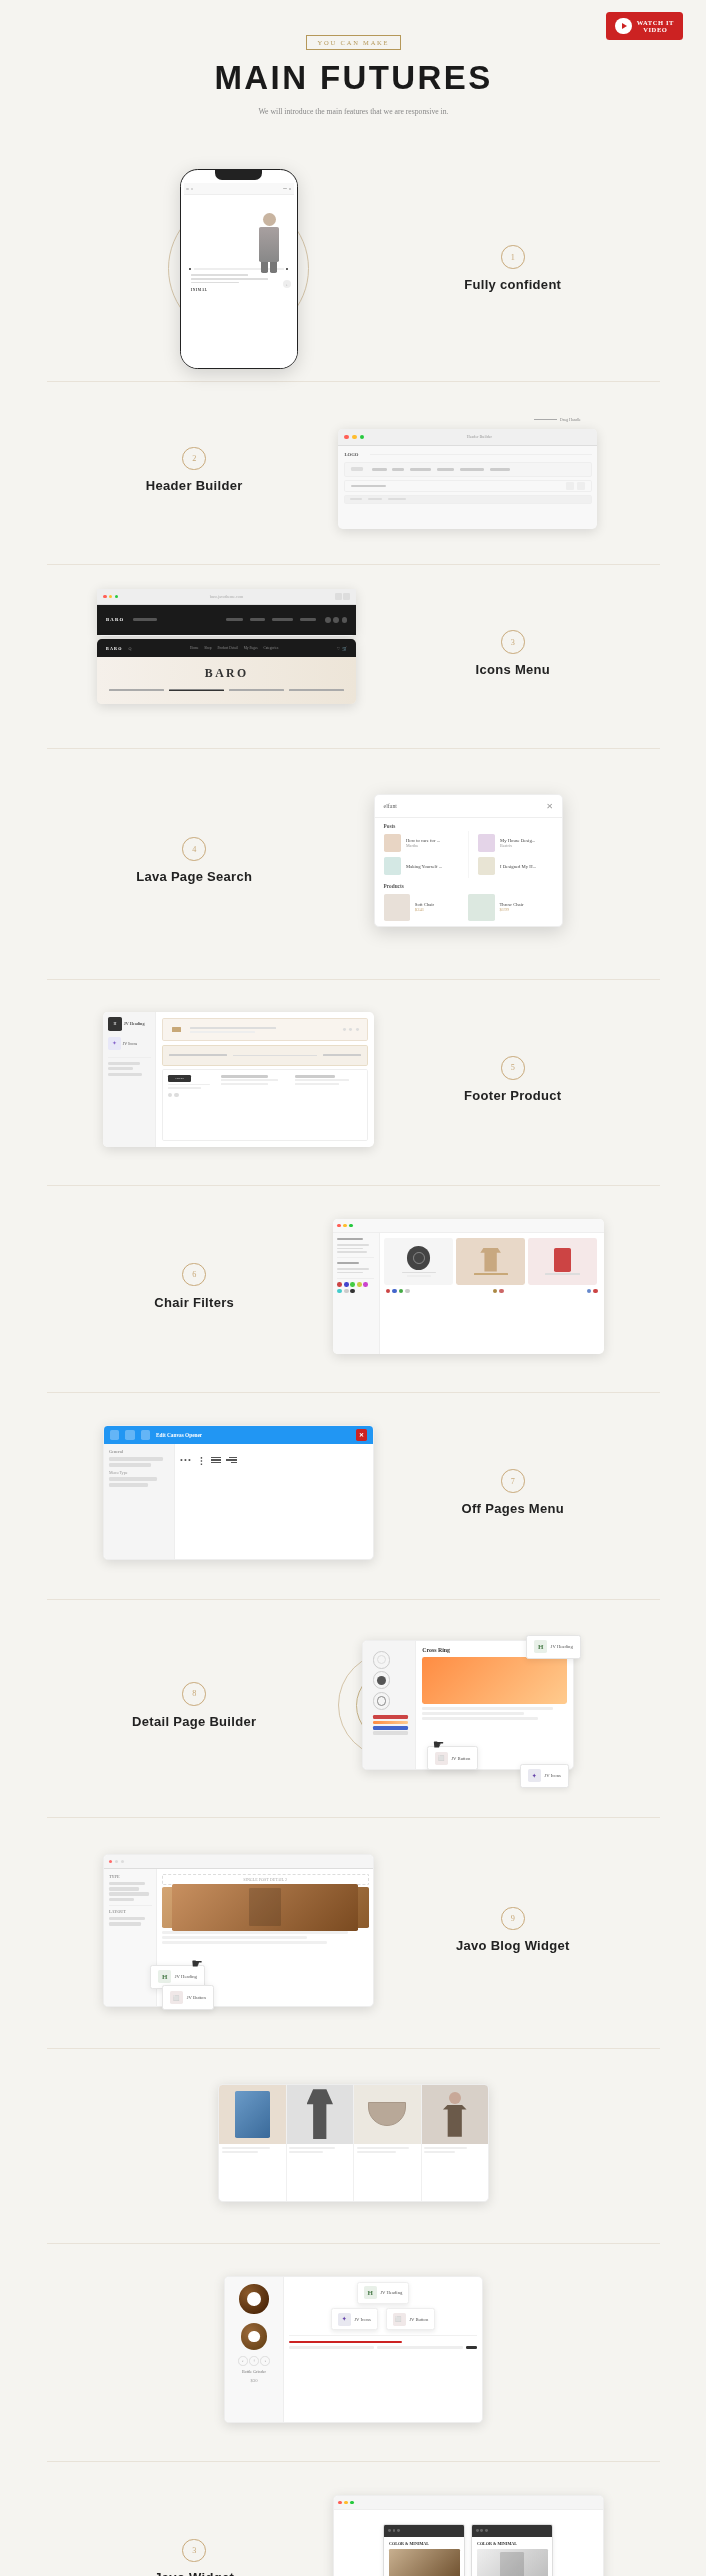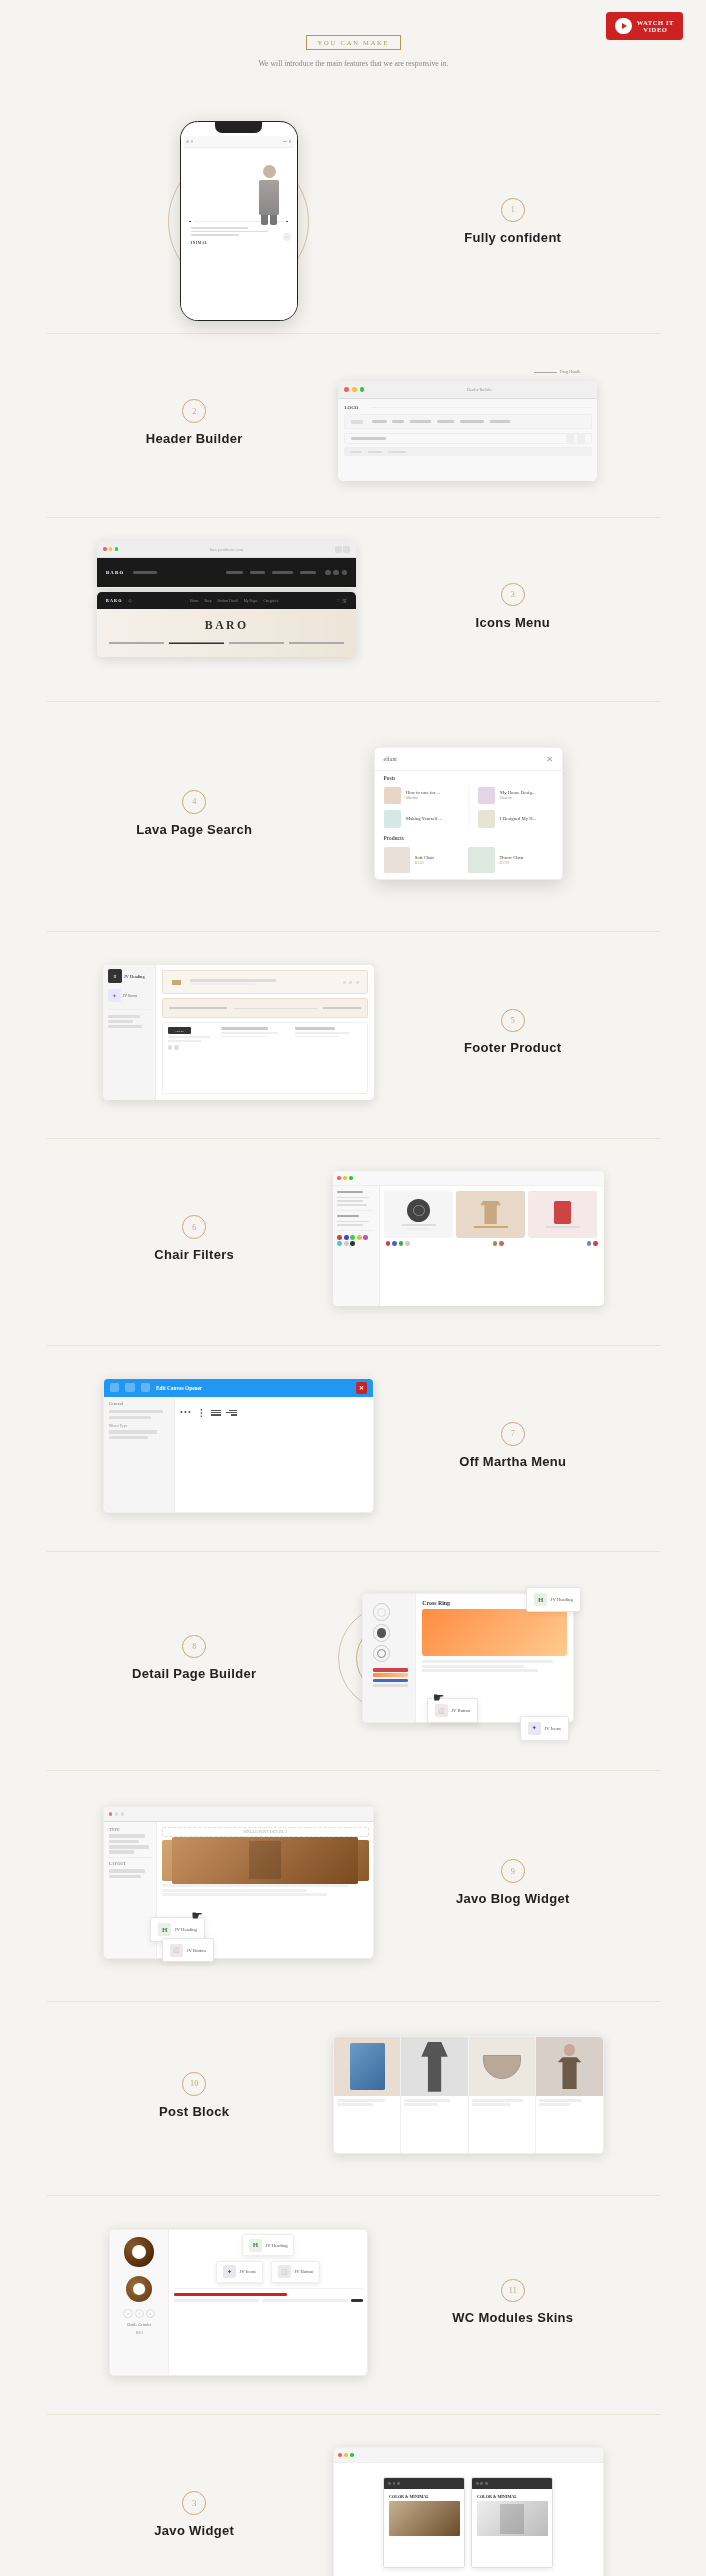--- a/index.html
+++ b/index.html
@@ -639,20 +639,21 @@
       <div class="play-icon">
         <div class="play-triangle"></div>
       </div>
       <div>
         <div>WATCH IT</div>
         <div>VIDEO</div>
       </div>
     </div>
 
     <div class="you-can-make-badge">YOU CAN MAKE</div>
+    <h1 class="main-title">MAIN FUTURES</h1>
     <p class="main-subtitle">We will introduce the main features that we are responsive in.</p>
   </div>
 
   <div class="feature-row">
     <div class="feature-image-side">
       <div style="position:relative; width:177px; height:165px; display:flex; align-items:center; justify-content:center;">
 
         <div style="position:absolute; width:141px; height:141px; border-radius:50%; border:0.6px solid #d4c4a8; top:11.8px; left:17.7px;"></div>
         <div class="phone-mock" style="z-index:2;">
           <div class="phone-notch"></div>
@@ -1102,21 +1103,21 @@
                   </div>
                 </div>
               </div>
             </div>
           </div>
         </div>
       </div>
     </div>
     <div class="feature-text-side">
       <div class="feature-number">7</div>
-      <div class="feature-title">Off Martha Menu</div>
+      <div class="feature-title">Off Pages Menu</div>
     </div>
   </div>
 
   <div class="section-divider"></div>
 
   <div class="feature-row reverse">
     <div class="feature-image-side">
       <div style="position:relative; width:295px; height:165px; display:flex; align-items:center; justify-content:center;">
 
         <div style="position:absolute;width:106px;height:106px;border-radius:50%;border:0.9px solid #d4c4a8;top:29.5px;left:17.7px;"></div>
@@ -1283,24 +1284,20 @@
               </div>
               <div class="pb-text">
                 <div class="pb-line" style="width:70%;"></div>
                 <div class="pb-line" style="width:50%;"></div>
               </div>
             </div>
           </div>
         </div>
       </div>
     </div>
-    <div class="feature-text-side">
-      <div class="feature-number">10</div>
-      <div class="feature-title">Post Block</div>
-    </div>
   </div>
 
   <div class="section-divider"></div>
 
   <div class="feature-row">
     <div class="feature-image-side">
       <div style="position:relative; width:295px; height:165px; display:flex; align-items:center; justify-content:center;">
         <div class="screenshot-mock wc-mock" style="width:259px;height:147px;">
           <div class="wc-content">
 
@@ -1346,24 +1343,20 @@
                 <div style="display:flex;gap:2.9px;">
                   <div style="height:3.5px;background:#eee;border-radius:1.2px;flex:1;"></div>
                   <div style="height:3.5px;background:#eee;border-radius:1.2px;flex:1;"></div>
                   <div style="height:3.5px;background:#333;border-radius:1.2px;width:11.8px;"></div>
                 </div>
               </div>
             </div>
           </div>
         </div>
       </div>
-    </div>
-    <div class="feature-text-side">
-      <div class="feature-number">11</div>
-      <div class="feature-title">WC Modules Skins</div>
     </div>
   </div>
 
   <div class="section-divider"></div>
 
   <div class="feature-row reverse">
     <div class="feature-image-side">
       <div style="position:relative; width:295px; height:153px; display:flex; align-items:center; justify-content:center;">
         <div class="screenshot-mock javo-widget-mock" style="width:271px;height:135px;">
           <div class="jw-top">

